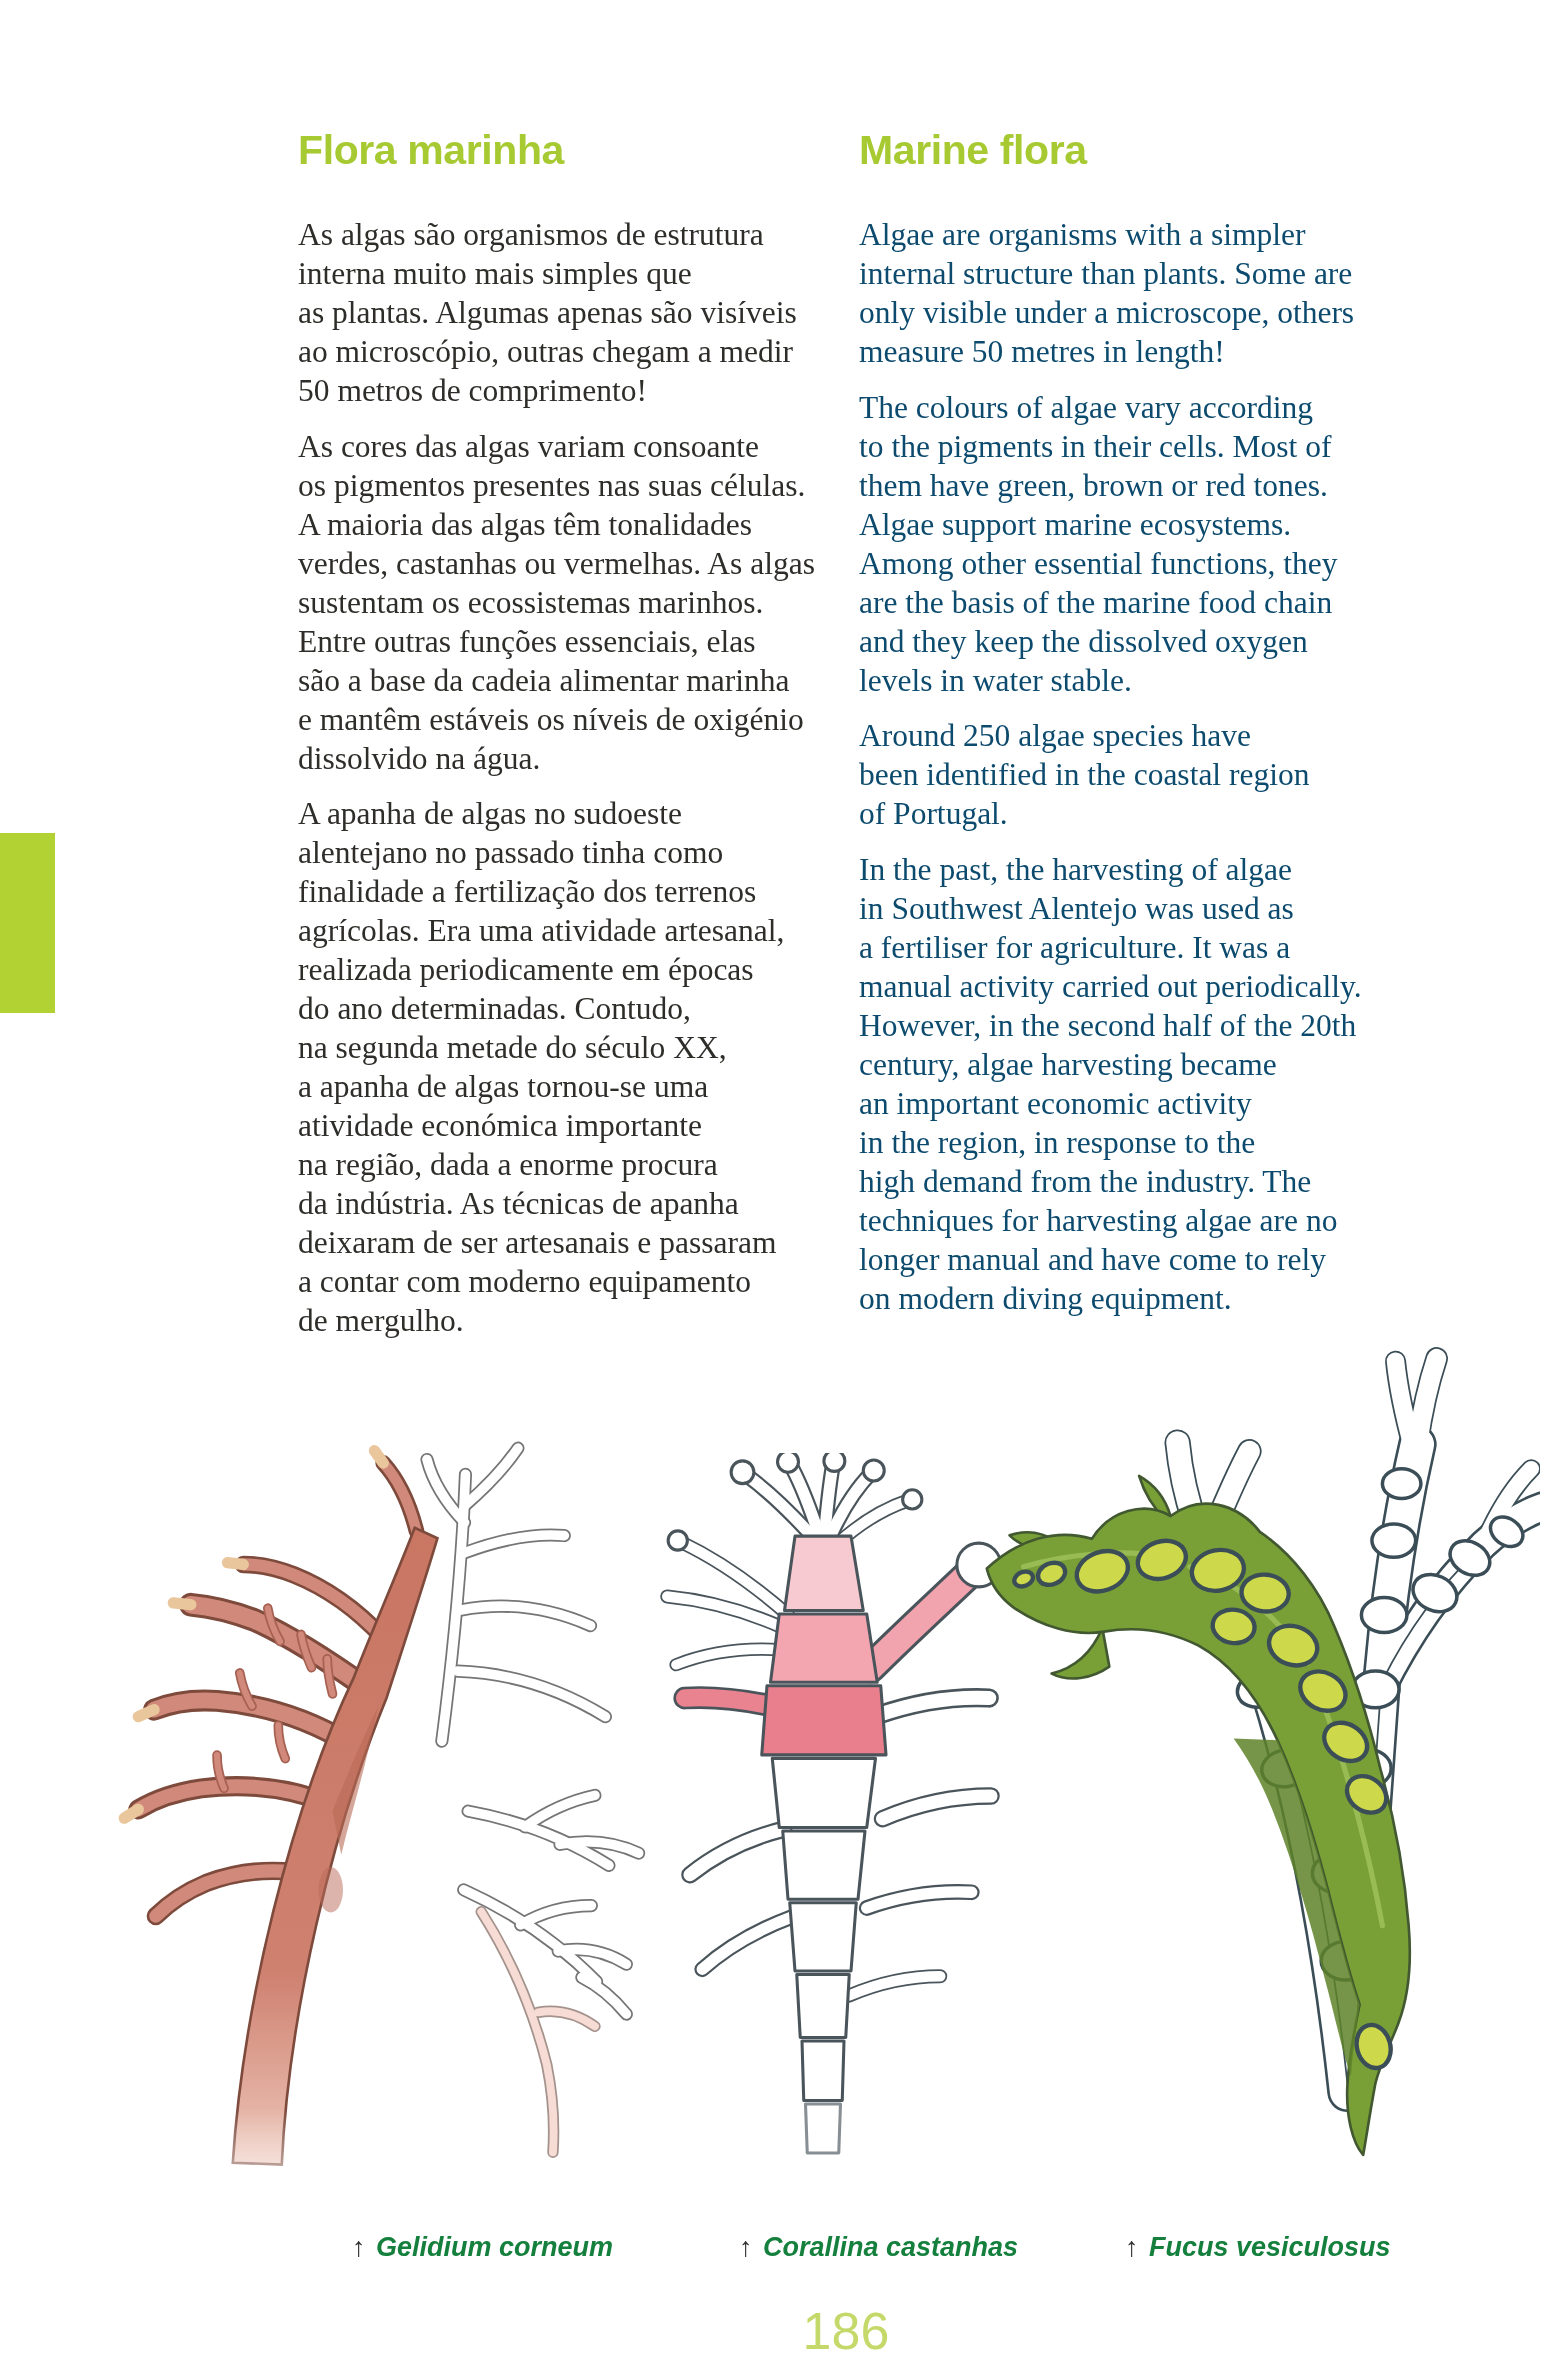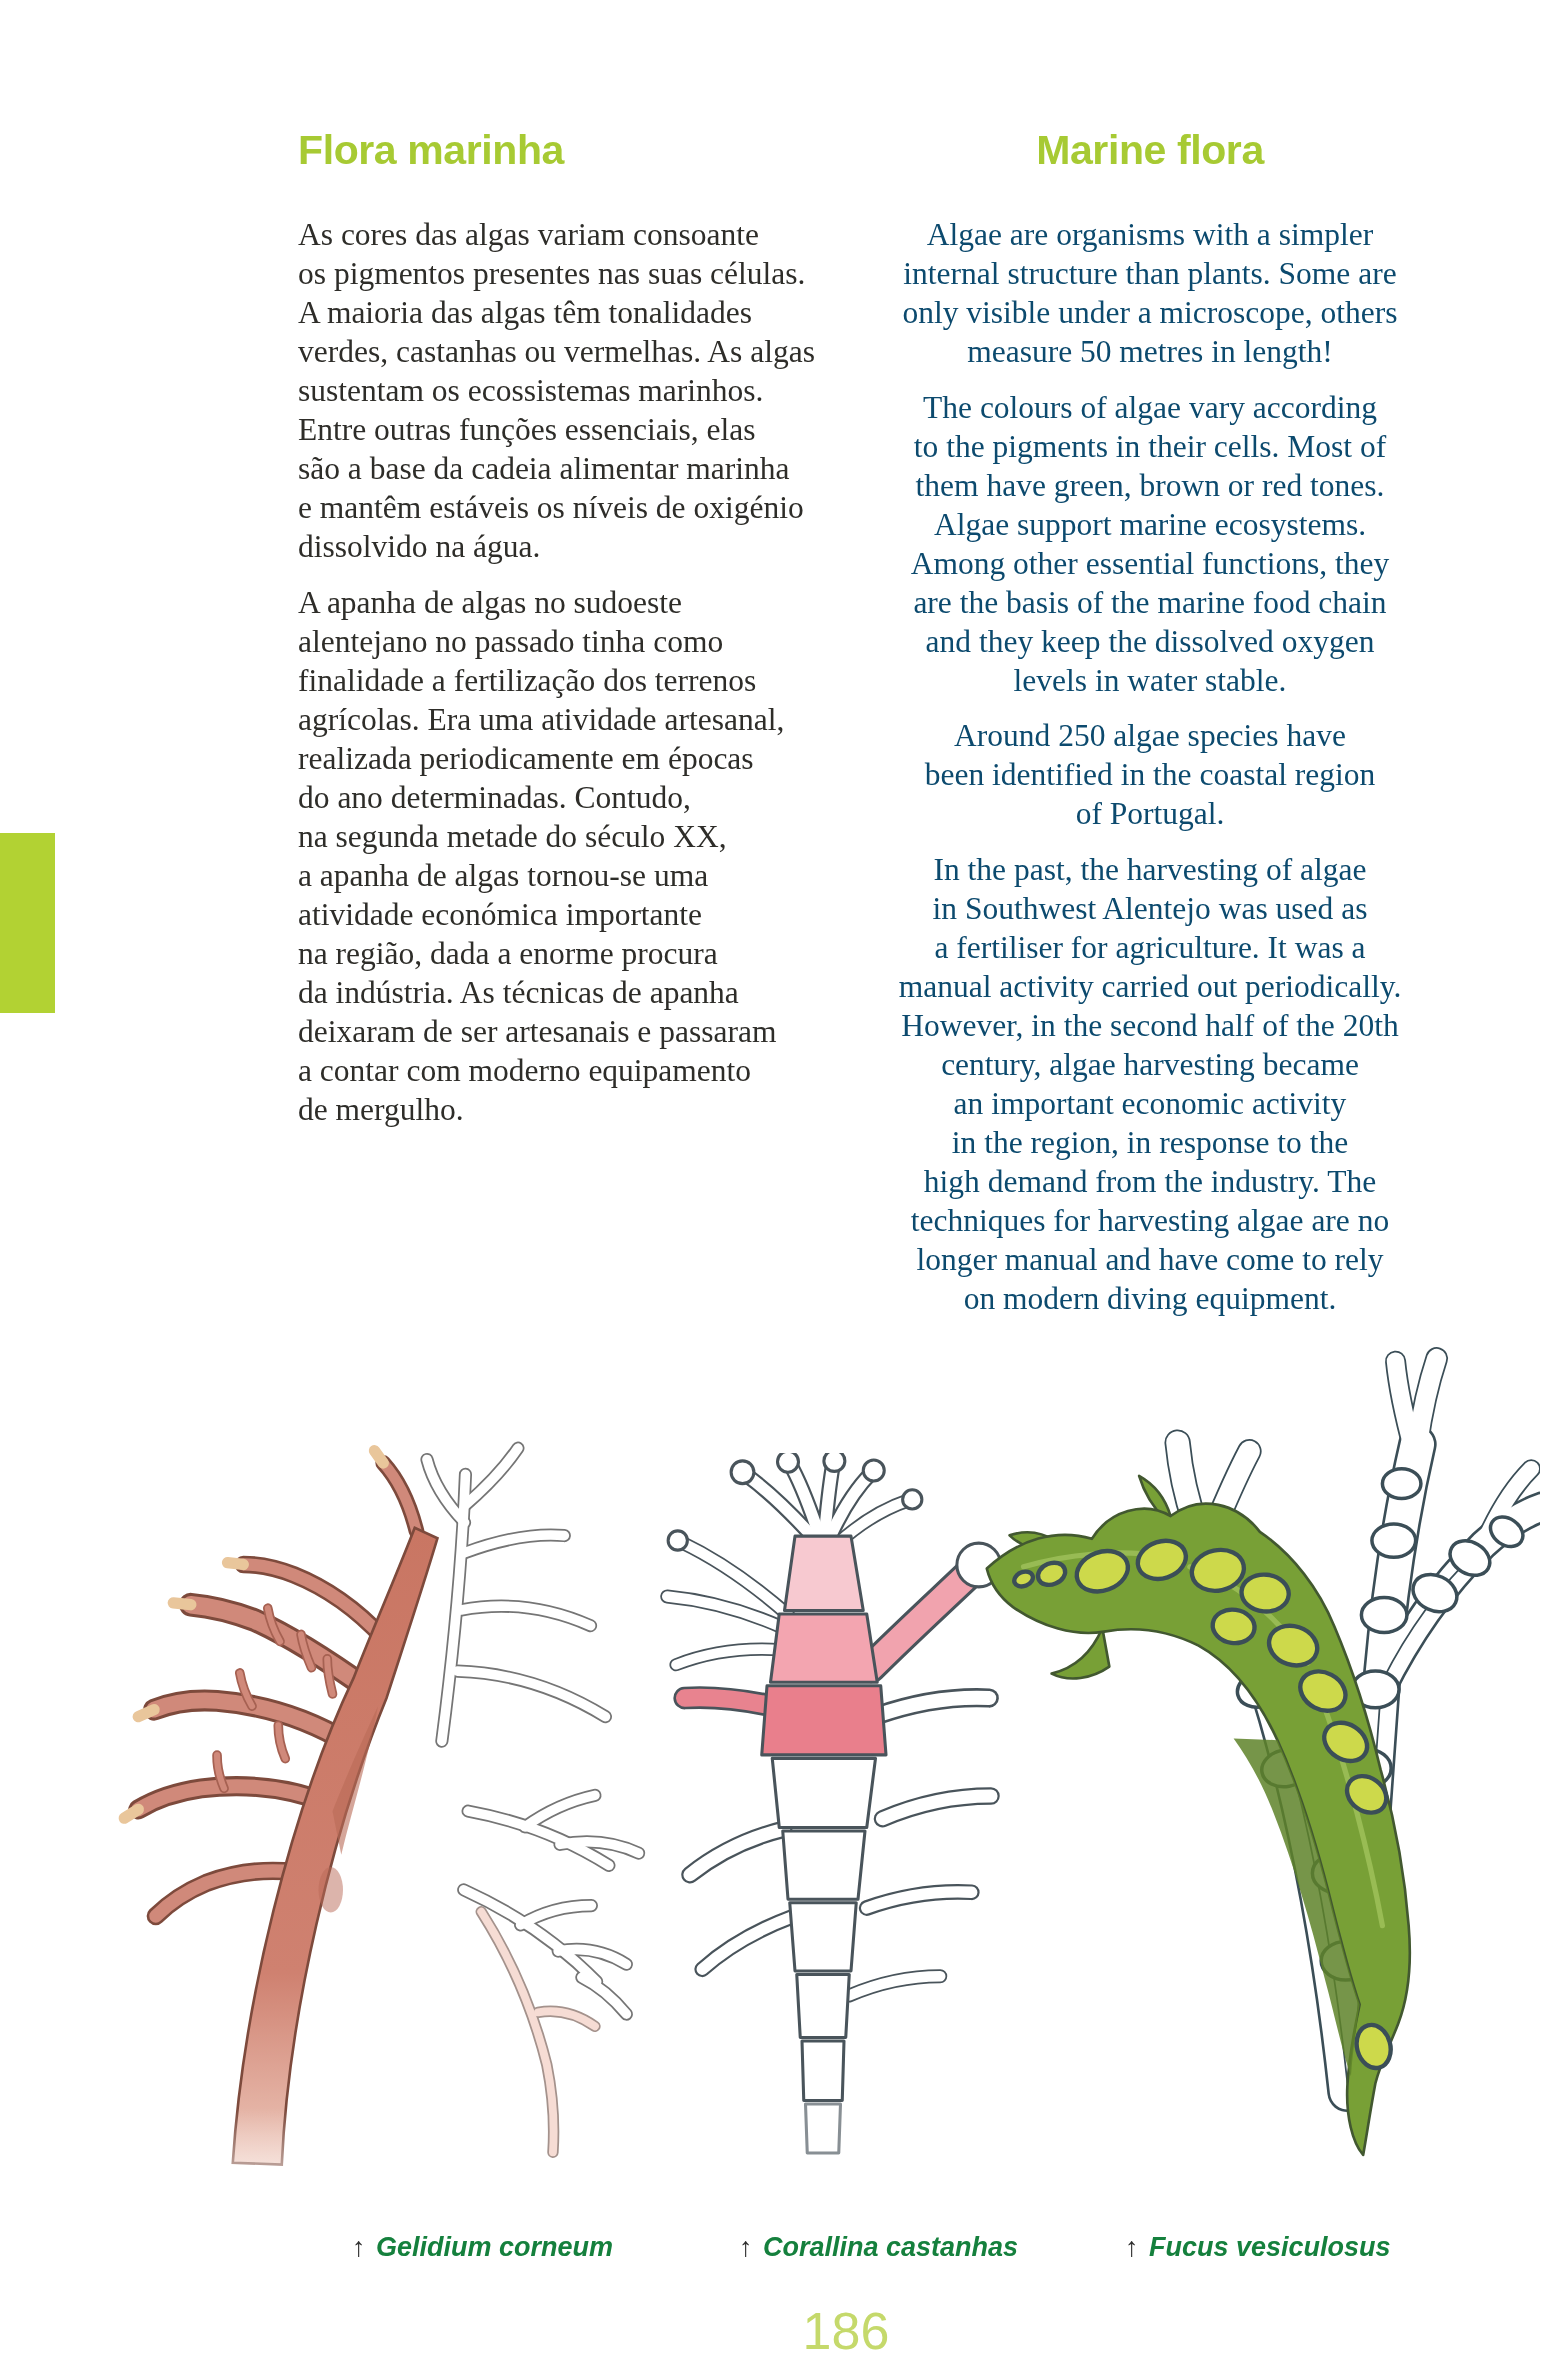--- a/index.html
+++ b/index.html
@@ -3,21 +3,21 @@
 <meta charset="utf-8">
 <style>
   html,body{margin:0;padding:0;background:#e8e8e8;}
   .page{
     position:relative;width:1551px;height:2377px;background:#ffffff;
     overflow:hidden;font-family:"Liberation Serif",serif;
   }
   .side-tab{position:absolute;left:0;top:833px;width:55px;height:180px;background:#b2d233;}
   .col{position:absolute;top:130px;width:582px;}
   .col-pt{left:298px;}
-  .col-en{left:859px;text-align:center;}
+  .col-en{left:859px;}
   .col h1{
     margin:0 0 44px 0;font-family:"Liberation Sans",sans-serif;
     font-weight:700;font-size:41px;line-height:41px;letter-spacing:-0.4px;color:#a7ca33;
   }
   .col p{margin:0 0 16.6px 0;font-size:31.5px;line-height:39px;white-space:pre-line;}
   .col-pt p{color:#2e2d29;}
   .col-en p{color:#0c4a6e;}
   .figure{position:absolute;}
   .caption{
     position:absolute;top:2230px;font-family:"Liberation Sans",sans-serif;
@@ -32,20 +32,25 @@
 </style>
 </head>
 <body>
 
 <div class="page">
 
   <div class="side-tab"></div>
 
   <section class="col col-pt">
     <h1>Flora marinha</h1>
+    <p>As algas são organismos de estrutura
+interna muito mais simples que
+as plantas. Algumas apenas são visíveis
+ao microscópio, outras chegam a medir
+50 metros de comprimento!</p>
     <p>As cores das algas variam consoante
 os pigmentos presentes nas suas células.
 A maioria das algas têm tonalidades
 verdes, castanhas ou vermelhas. As algas
 sustentam os ecossistemas marinhos.
 Entre outras funções essenciais, elas
 são a base da cadeia alimentar marinha
 e mantêm estáveis os níveis de oxigénio
 dissolvido na água.</p>
     <p>A apanha de algas no sudoeste

